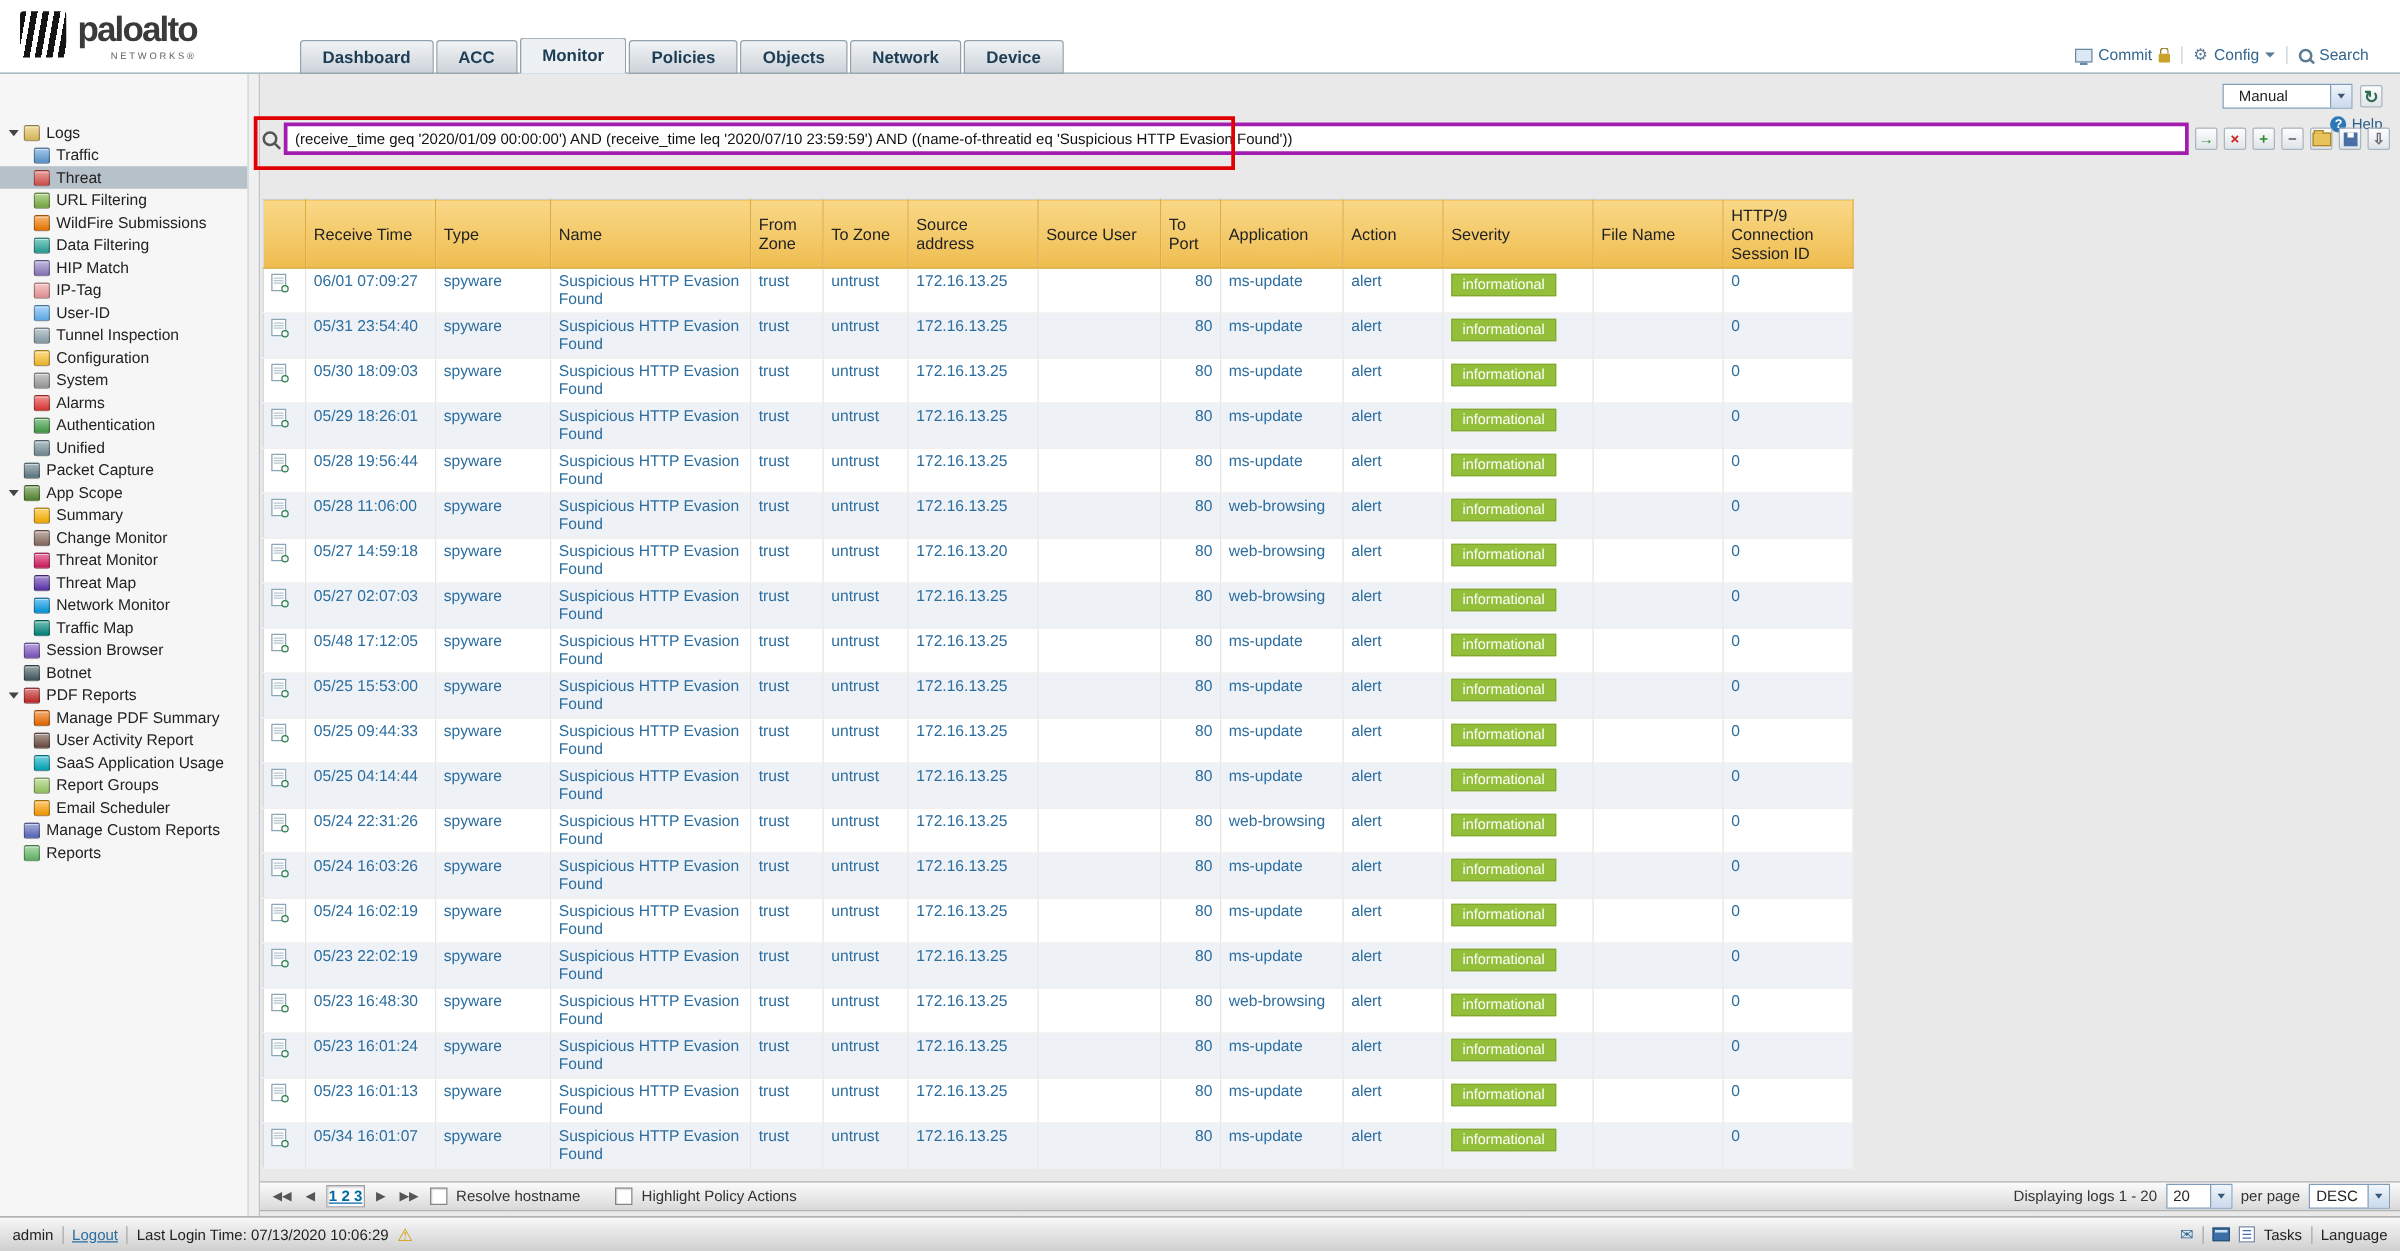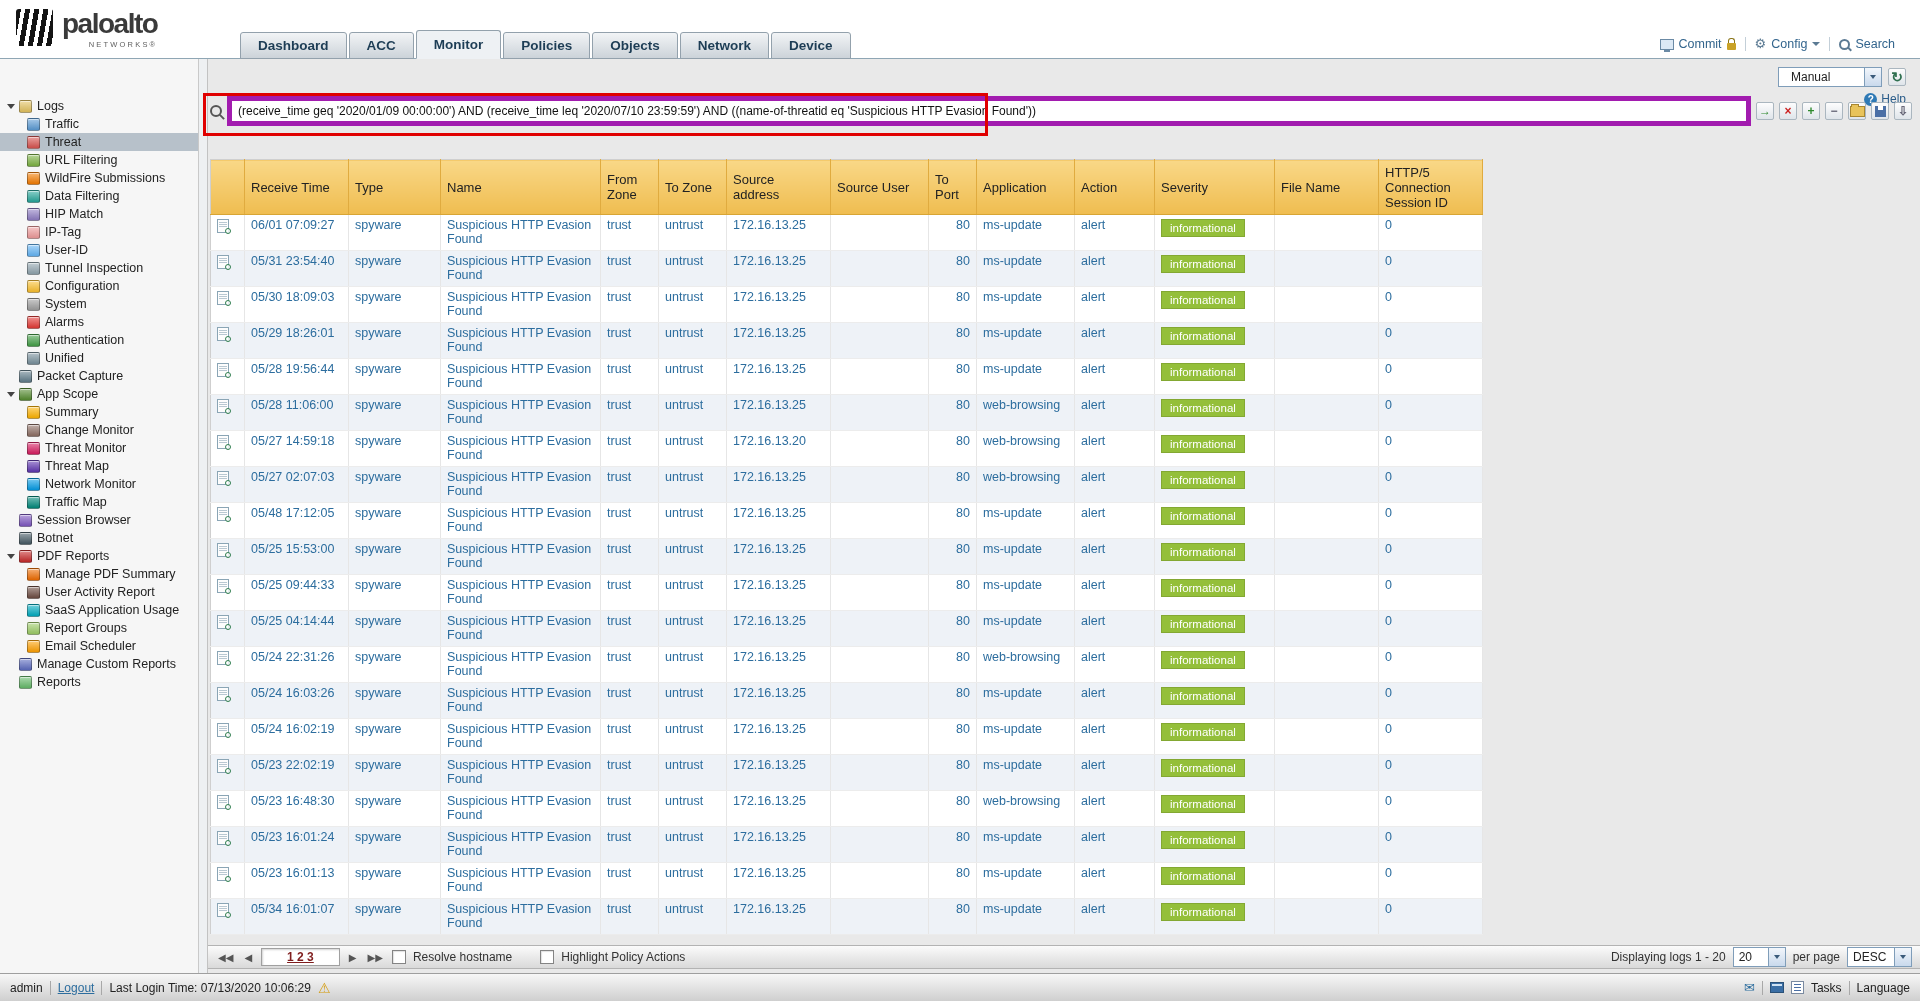--- a/index.html
+++ b/index.html
@@ -69,21 +69,21 @@
   .help-row{position:absolute;top:33px;right:14px;display:flex;align-items:center;gap:4px;
             font-size:12px;color:#2b5d8a;cursor:pointer;}
   .help-circ{width:13px;height:13px;border-radius:50%;background:#2e79b5;color:#fff;font-size:10px;
              font-weight:bold;display:flex;align-items:center;justify-content:center;}
 
   .filterbar{position:absolute;left:2px;top:40px;right:8px;height:24px;display:flex;
              align-items:center;gap:5px;}
   .mag-dark{width:8px;height:8px;border:2px solid #555;border-radius:50%;position:relative;flex:0 0 auto;}
   .mag-dark::after{content:"";position:absolute;width:6px;height:2px;background:#555;
                    transform:rotate(45deg);right:-5px;bottom:-3px;}
-  .filter-input{flex:1;height:20px;border:5px solid #a21caf;background:#fff;font-family:"Liberation Sans",sans-serif;
+  .filter-input{flex:1;height:20px;border:3px solid #a21caf;background:#fff;font-family:"Liberation Sans",sans-serif;
                 font-size:12px;color:#111;padding:0 6px;}
   .f-green{color:#2f8a2f;font-weight:bold;}
   .f-red{color:#c22;font-weight:bold;}
   .f-gray{color:#667;font-weight:bold;}
   .folder-ic{width:13px;height:9px;background:#e8c35a;border:1px solid #a8862f;position:relative;}
   .folder-ic::before{content:"";position:absolute;top:-3px;left:0;width:6px;height:2px;background:#e8c35a;
                      border:1px solid #a8862f;border-bottom:none;}
   .disk-ic{width:11px;height:11px;background:#4a6fa5;position:relative;}
   .disk-ic::before{content:"";position:absolute;top:0;left:3px;width:5px;height:4px;background:#fff;}
 
@@ -111,21 +111,21 @@
                   box-shadow:0 2px 0 #b9c8d2,0 4px 0 #b9c8d2;}
   .doc-ic::after{content:"";position:absolute;width:4px;height:4px;border:1.5px solid #2f7d4f;
                  border-radius:50%;right:-3px;bottom:-2px;background:rgba(255,255,255,.8);}
 
   
   .pagebar{position:absolute;left:0;right:0;top:886px;height:24px;
            background:linear-gradient(#fbfbfb,#d9d9d9);border-top:1px solid #b3b3b3;
            border-bottom:1px solid #b3b3b3;display:flex;align-items:center;padding:0 8px;gap:7px;
            font-size:12px;color:#333;box-sizing:border-box;}
   .pg-arrow{color:#555;font-size:10px;cursor:pointer;padding:0 2px;}
-  .page-box{border:1px solid #a0a0a0;background:#fff;padding:1px 25px;color:#7f1d1d;font-weight:bold;
+  .page-box{border:1px solid #a0a0a0;background:#fff;padding:1px 1px;color:#0369a1;font-weight:bold;
             box-shadow:inset 1px 1px 2px rgba(0,0,0,.18);font-size:12px;text-decoration:underline;}
   .chk{width:12px;height:12px;background:#fff;border:1px solid #848484;
        box-shadow:inset 1px 1px 1px rgba(0,0,0,.12);cursor:pointer;flex:0 0 auto;}
   .flex1{flex:1;}
 
   
   .statusbar{position:absolute;left:0;right:0;bottom:0;height:28px;
              background:linear-gradient(#f7f7f7,#cfcfcf);border-top:1px solid #9f9f9f;
              display:flex;align-items:center;padding:0 10px;font-size:12px;color:#222;gap:7px;
              box-sizing:border-box;}
@@ -394,21 +394,21 @@
               <th>Name</th>
               <th>From Zone</th>
               <th>To Zone</th>
               <th>Source address</th>
               <th>Source User</th>
               <th>To Port</th>
               <th>Application</th>
               <th>Action</th>
               <th>Severity</th>
               <th>File Name</th>
-              <th>HTTP/5 Connection Session ID</th>
+              <th>HTTP/9 Connection Session ID</th>
             </tr>
           </thead>
           <tbody>
             <tr class="">
               <td><span class="doc-ic"></span></td>
               <td><span class="lnk">06/01 07:09:27</span></td>
               <td><span class="lnk">spyware</span></td>
               <td><span class="lnk">Suspicious HTTP Evasion Found</span></td>
               <td><span class="lnk">trust</span></td>
               <td><span class="lnk">untrust</span></td>

